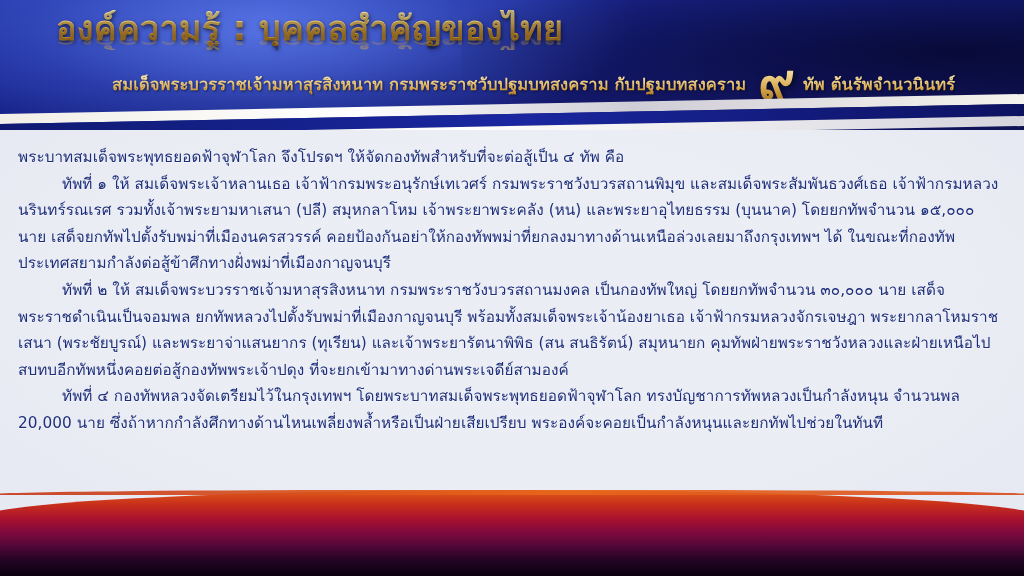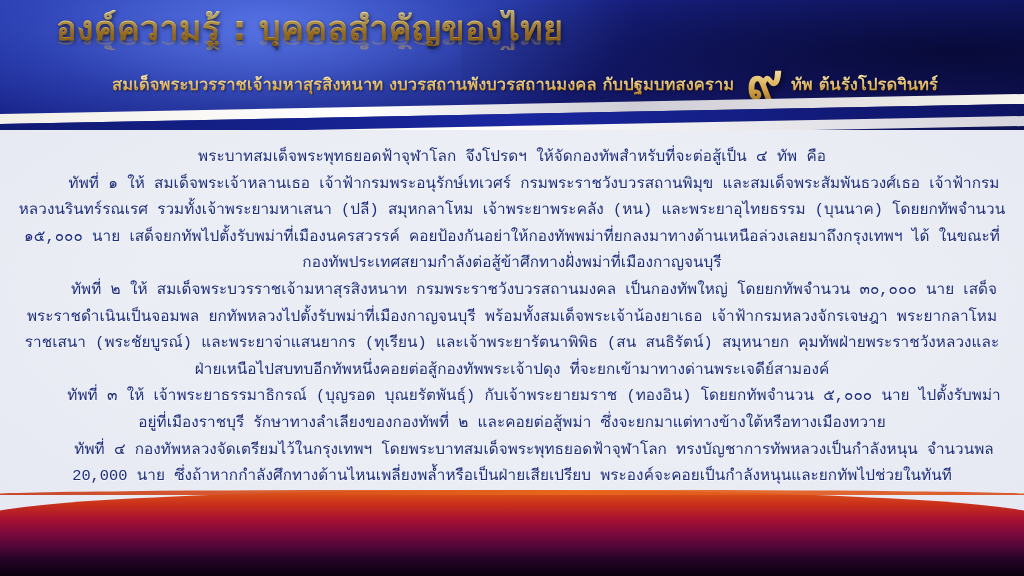--- a/index.html
+++ b/index.html
@@ -166,24 +166,23 @@
       radial-gradient(ellipse 700px 300px at 50% 45%, rgba(236,238,246,0.80) 0%, rgba(236,238,246,0.88) 55%, rgba(230,232,242,0.93) 100%),
       linear-gradient(180deg, rgba(238,238,240,0.92) 0%, rgba(232,233,240,0.88) 50%, rgba(236,237,243,0.94) 100%);
   }
 
   .content {
     position: relative;
     padding: 14px 18px 0 18px;
     color: #1d2f7a;
     font-size: 15.3px;
     line-height: 26.6px;
-    text-align: center;
+    text-align: left;
     letter-spacing: 0.05px;
     text-shadow: 0 1px 0 rgba(255,255,255,0.55);
-    font-family: Liberation Mono, monospace;
   }
   .content p {
     margin: 0;
   }
   .indent {
     text-indent: 44px;
   }
 
   
   .footer {
@@ -229,23 +228,23 @@
   <div class="header">
     <div class="header-sheen"></div>
     <div class="header-dark-right"></div>
 
     <div class="title-wrap">
       <div class="main-title">องค์ความรู้ : บุคคลสำคัญของไทย</div>
       <div class="main-title-reflect">องค์ความรู้ : บุคคลสำคัญของไทย</div>
     </div>
 
     <div class="subtitle-row">
-      <span class="subtitle-text">สมเด็จพระบวรราชเจ้ามหาสุรสิงหนาท งบวรสถานพังบวรสถานมงคล กับปฐมบทสงคราม</span>
+      <span class="subtitle-text">สมเด็จพระบวรราชเจ้ามหาสุรสิงหนาท กรมพระราชวับปฐมบทสงคราม กับปฐมบทสงคราม</span>
       <span class="thai-nine">๙</span>
-      <span class="subtitle-text">ทัพ ต้นรังโปรดฯินทร์</span>
+      <span class="subtitle-text">ทัพ ต้นรัพจำนวนินทร์</span>
     </div>
   </div>
 
   <div class="swoosh">
     <svg width="1024" height="50" viewBox="0 0 1024 50" preserveAspectRatio="none">
       <defs>
         <linearGradient id="silver1" x1="0" y1="0" x2="1" y2="0">
           <stop offset="0%" stop-color="#f2efe8"></stop>
           <stop offset="35%" stop-color="#ffffff"></stop>
           <stop offset="62%" stop-color="#cfcdd6"></stop>
@@ -269,21 +268,20 @@
   </div>
 
   <div class="body-panel">
     <div class="bg-art"></div>
     <div class="bg-wash"></div>
 
     <div class="content">
       <p>พระบาทสมเด็จพระพุทธยอดฟ้าจุฬาโลก จึงโปรดฯ ให้จัดกองทัพสำหรับที่จะต่อสู้เป็น ๔ ทัพ คือ</p>
       <p class="indent">ทัพที่ ๑  ให้ สมเด็จพระเจ้าหลานเธอ เจ้าฟ้ากรมพระอนุรักษ์เทเวศร์ กรมพระราชวังบวรสถานพิมุข และสมเด็จพระสัมพันธวงศ์เธอ เจ้าฟ้ากรมหลวงนรินทร์รณเรศ รวมทั้งเจ้าพระยามหาเสนา (ปลี) สมุหกลาโหม เจ้าพระยาพระคลัง (หน) และพระยาอุไทยธรรม (บุนนาค) โดยยกทัพจำนวน ๑๕,๐๐๐ นาย เสด็จยกทัพไปตั้งรับพม่าที่เมืองนครสวรรค์ คอยป้องกันอย่าให้กองทัพพม่าที่ยกลงมาทางด้านเหนือล่วงเลยมาถึงกรุงเทพฯ ได้ ในขณะที่กองทัพประเทศสยามกำลังต่อสู้ข้าศึกทางฝั่งพม่าที่เมืองกาญจนบุรี</p>
       <p class="indent">ทัพที่ ๒ ให้ สมเด็จพระบวรราชเจ้ามหาสุรสิงหนาท กรมพระราชวังบวรสถานมงคล เป็นกองทัพใหญ่ โดยยกทัพจำนวน ๓๐,๐๐๐ นาย เสด็จพระราชดำเนินเป็นจอมพล ยกทัพหลวงไปตั้งรับพม่าที่เมืองกาญจนบุรี พร้อมทั้งสมเด็จพระเจ้าน้องยาเธอ เจ้าฟ้ากรมหลวงจักรเจษฎา พระยากลาโหมราชเสนา (พระชัยบูรณ์) และพระยาจ่าแสนยากร (ทุเรียน) และเจ้าพระยารัตนาพิพิธ (สน สนธิรัตน์) สมุหนายก คุมทัพฝ่ายพระราชวังหลวงและฝ่ายเหนือไปสบทบอีกทัพหนึ่งคอยต่อสู้กองทัพพระเจ้าปดุง ที่จะยกเข้ามาทางด่านพระเจดีย์สามองค์</p>
-      <p class="indent">ทัพที่ ๓  ให้ เจ้าพระยาธรรมาธิกรณ์ (บุญรอด บุณยรัตพันธุ์) กับเจ้าพระยายมราช (ทองอิน) โดยยกทัพจำนวน ๕,๐๐๐ นาย ไปตั้งรับพม่าอยู่ที่เมืองราชบุรี รักษาทางลำเลียงของกองทัพที่ ๒  และคอยต่อสู้พม่า ซึ่งจะยกมาแต่ทางข้างใต้หรือทางเมืองทวาย</p>
       <p class="indent">ทัพที่ ๔  กองทัพหลวงจัดเตรียมไว้ในกรุงเทพฯ โดยพระบาทสมเด็จพระพุทธยอดฟ้าจุฬาโลก ทรงบัญชาการทัพหลวงเป็นกำลังหนุน จำนวนพล 20,000 นาย ซึ่งถ้าหากกำลังศึกทางด้านไหนเพลี่ยงพล้ำหรือเป็นฝ่ายเสียเปรียบ พระองค์จะคอยเป็นกำลังหนุนและยกทัพไปช่วยในทันที</p>
     </div>
   </div>
 
   <div class="footer">
     <div class="footer-grad"></div>
     <div class="footer-top-edge"></div>
   </div>
 
 </div>

